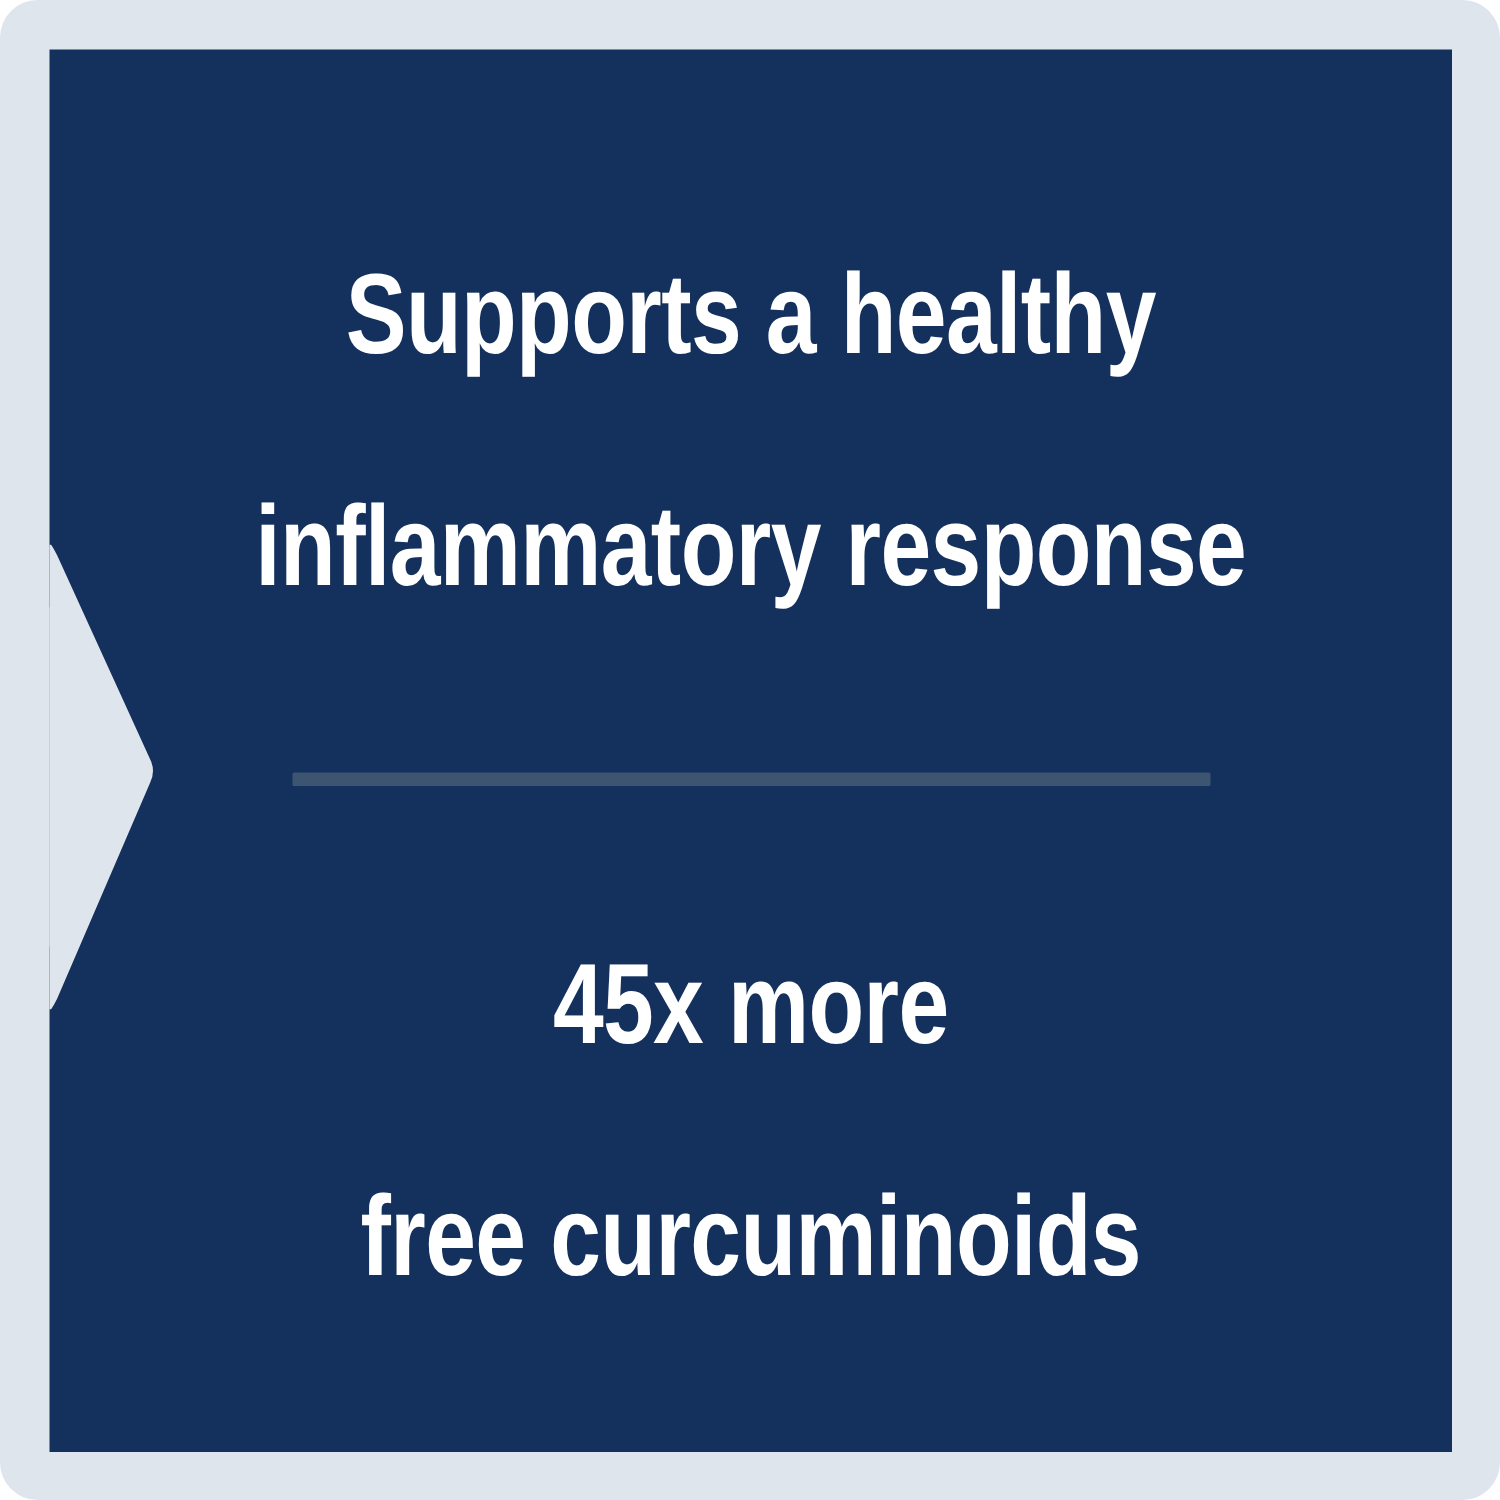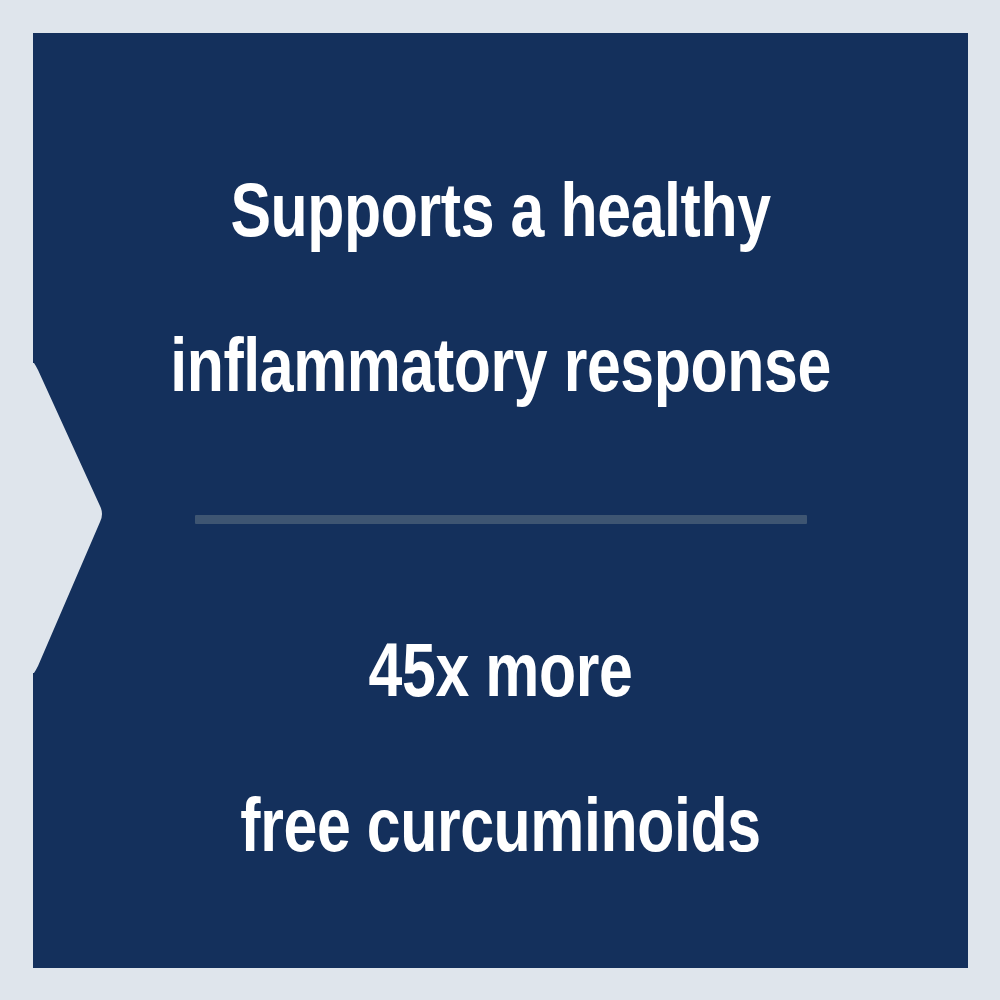--- a/index.html
+++ b/index.html
@@ -11,20 +11,21 @@
     height: 1000px;
     overflow: hidden;
     font-family: "Liberation Sans", sans-serif;
   }
 
   #stage {
     position: relative;
     width: 1000px;
     height: 1000px;
     background: #dfe5ec;
+    border-radius: 25px;
   }
 
   
   #panel {
     position: absolute;
     left: 33px;
     top: 33px;
     width: 935px;
     height: 935px;
     background: #14305c;

